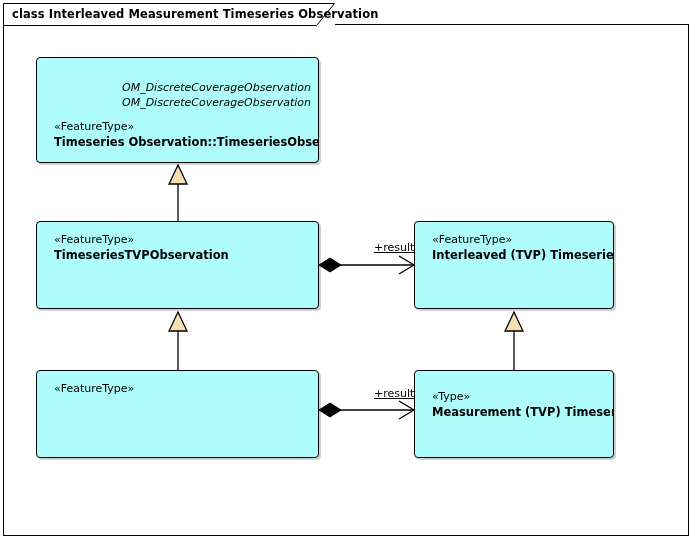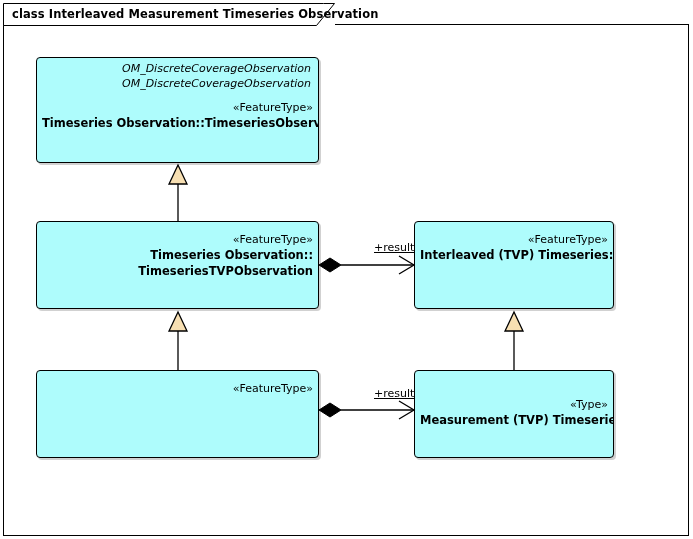--- a/index.html
+++ b/index.html
@@ -67,34 +67,34 @@
     display: flex;
     flex-direction: column;
     align-items: center;
     overflow: hidden;
   }
   .uml-box .inherited-list {
     width: 100%;
     text-align: right;
     padding-right: 7px;
     box-sizing: border-box;
-    margin-top: 3px;
+    margin-top: 22px;
   }
   .uml-box .inherited {
     font-style: italic;
     font-size: 11px;
     line-height: 15px;
     color: #000000;
     white-space: nowrap;
   }
   .uml-box .body {
     width: 100%;
-    text-align: right;
-    box-sizing: border-box;
-    padding: 0 5px;
+    text-align: left;
+    box-sizing: border-box;
+    padding: 0 17px;
   }
   .uml-box .stereotype {
     font-size: 11px;
     line-height: 15px;
     color: #000000;
     white-space: nowrap;
   }
   .uml-box .name-line {
     font-size: 11.5px;
     font-weight: bold;
@@ -143,40 +143,39 @@
     </div>
     <div class="body" style="margin-top:9px;">
       <div class="stereotype">«FeatureType»</div>
       <div class="name-line">Timeseries Observation::TimeseriesObservation</div>
     </div>
   </div>
 
   <div class="uml-box" style="left:36px; top:221px; width:283px; height:88px;">
     <div class="body" style="margin-top:10px;">
       <div class="stereotype">«FeatureType»</div>
-      <div class="name-line">Timeseries Observation::</div>
       <div class="name-line">TimeseriesTVPObservation</div>
     </div>
   </div>
 
   <div class="uml-box" style="left:414px; top:221px; width:200px; height:88px;">
     <div class="body" style="margin-top:10px;">
       <div class="stereotype">«FeatureType»</div>
       <div class="name-line">Interleaved (TVP) Timeseries::</div>
     </div>
   </div>
 
   <div class="uml-box" style="left:36px; top:370px; width:283px; height:88px;">
     <div class="body" style="margin-top:10px;">
       <div class="stereotype">«FeatureType»</div>
     </div>
   </div>
 
   <div class="uml-box" style="left:414px; top:370px; width:200px; height:88px;">
-    <div class="body" style="margin-top:26px;">
+    <div class="body" style="margin-top:18px;">
       <div class="stereotype">«Type»</div>
       <div class="name-line">Measurement (TVP) Timeseries::</div>
     </div>
   </div>
 
   <svg class="conn-layer" viewBox="0 0 693 539">
 
     
     <g>
       <line x1="178" y1="221" x2="178" y2="184" stroke="#000000" stroke-width="1.3"></line>

